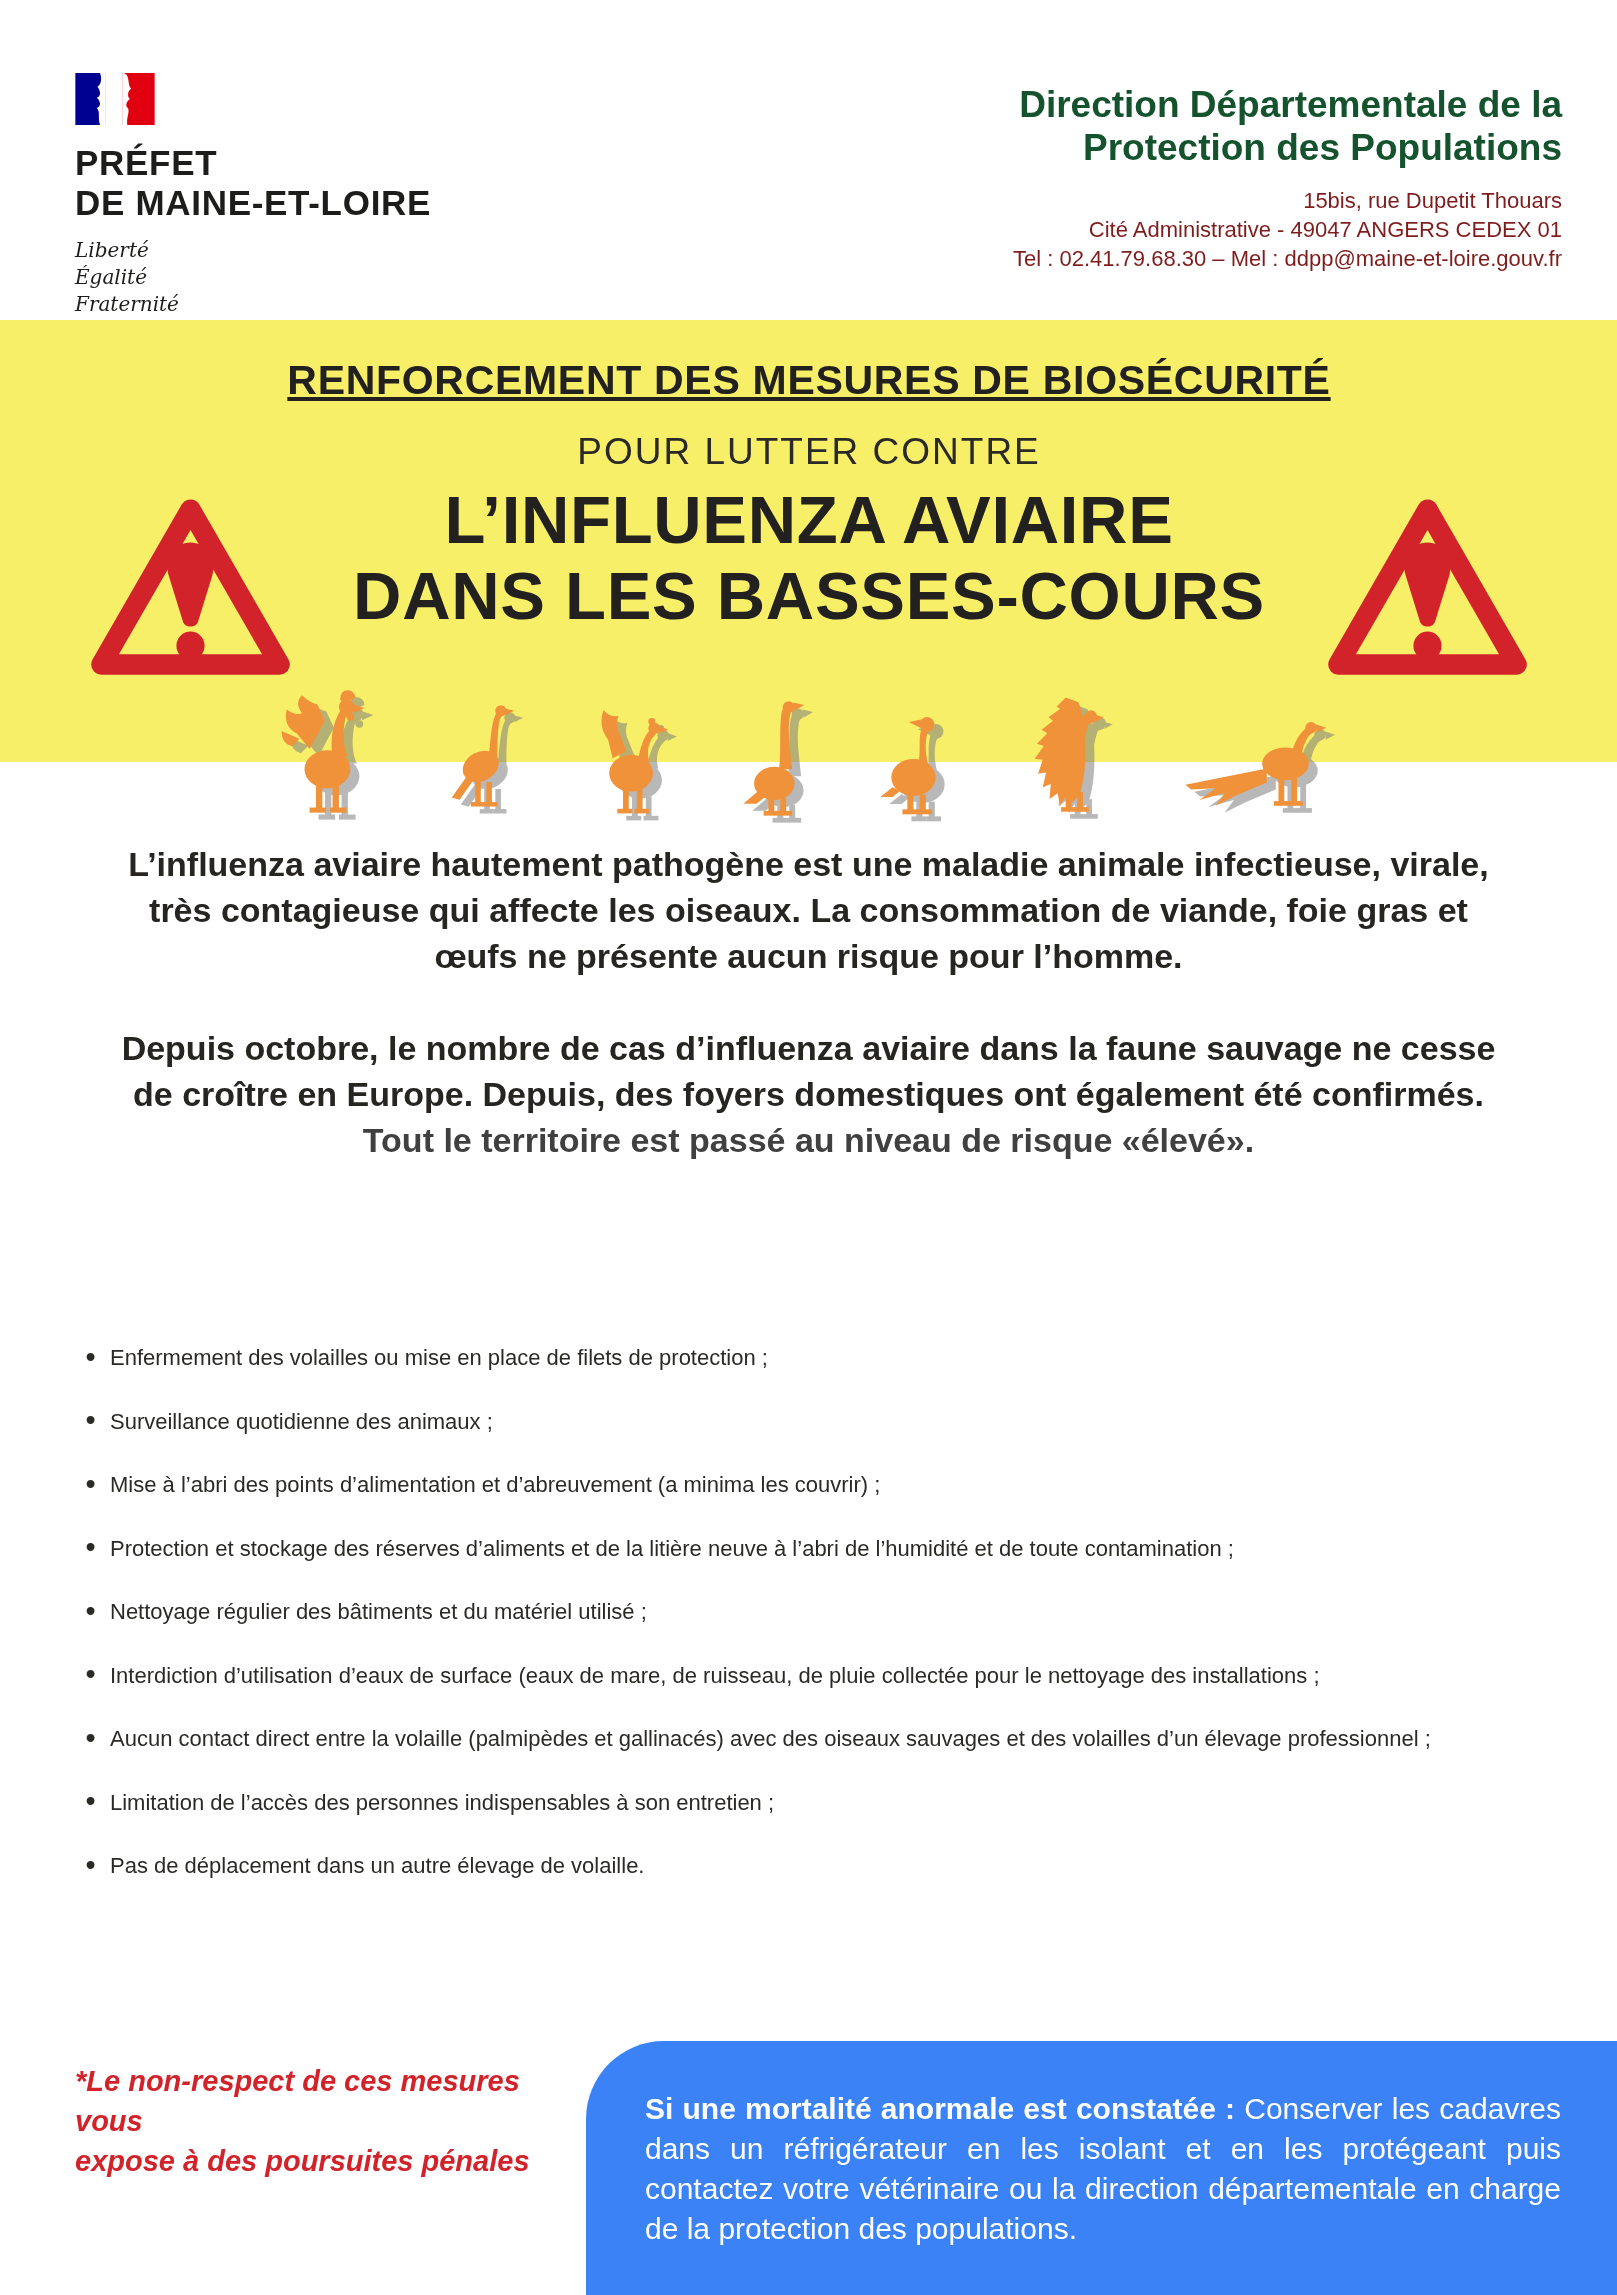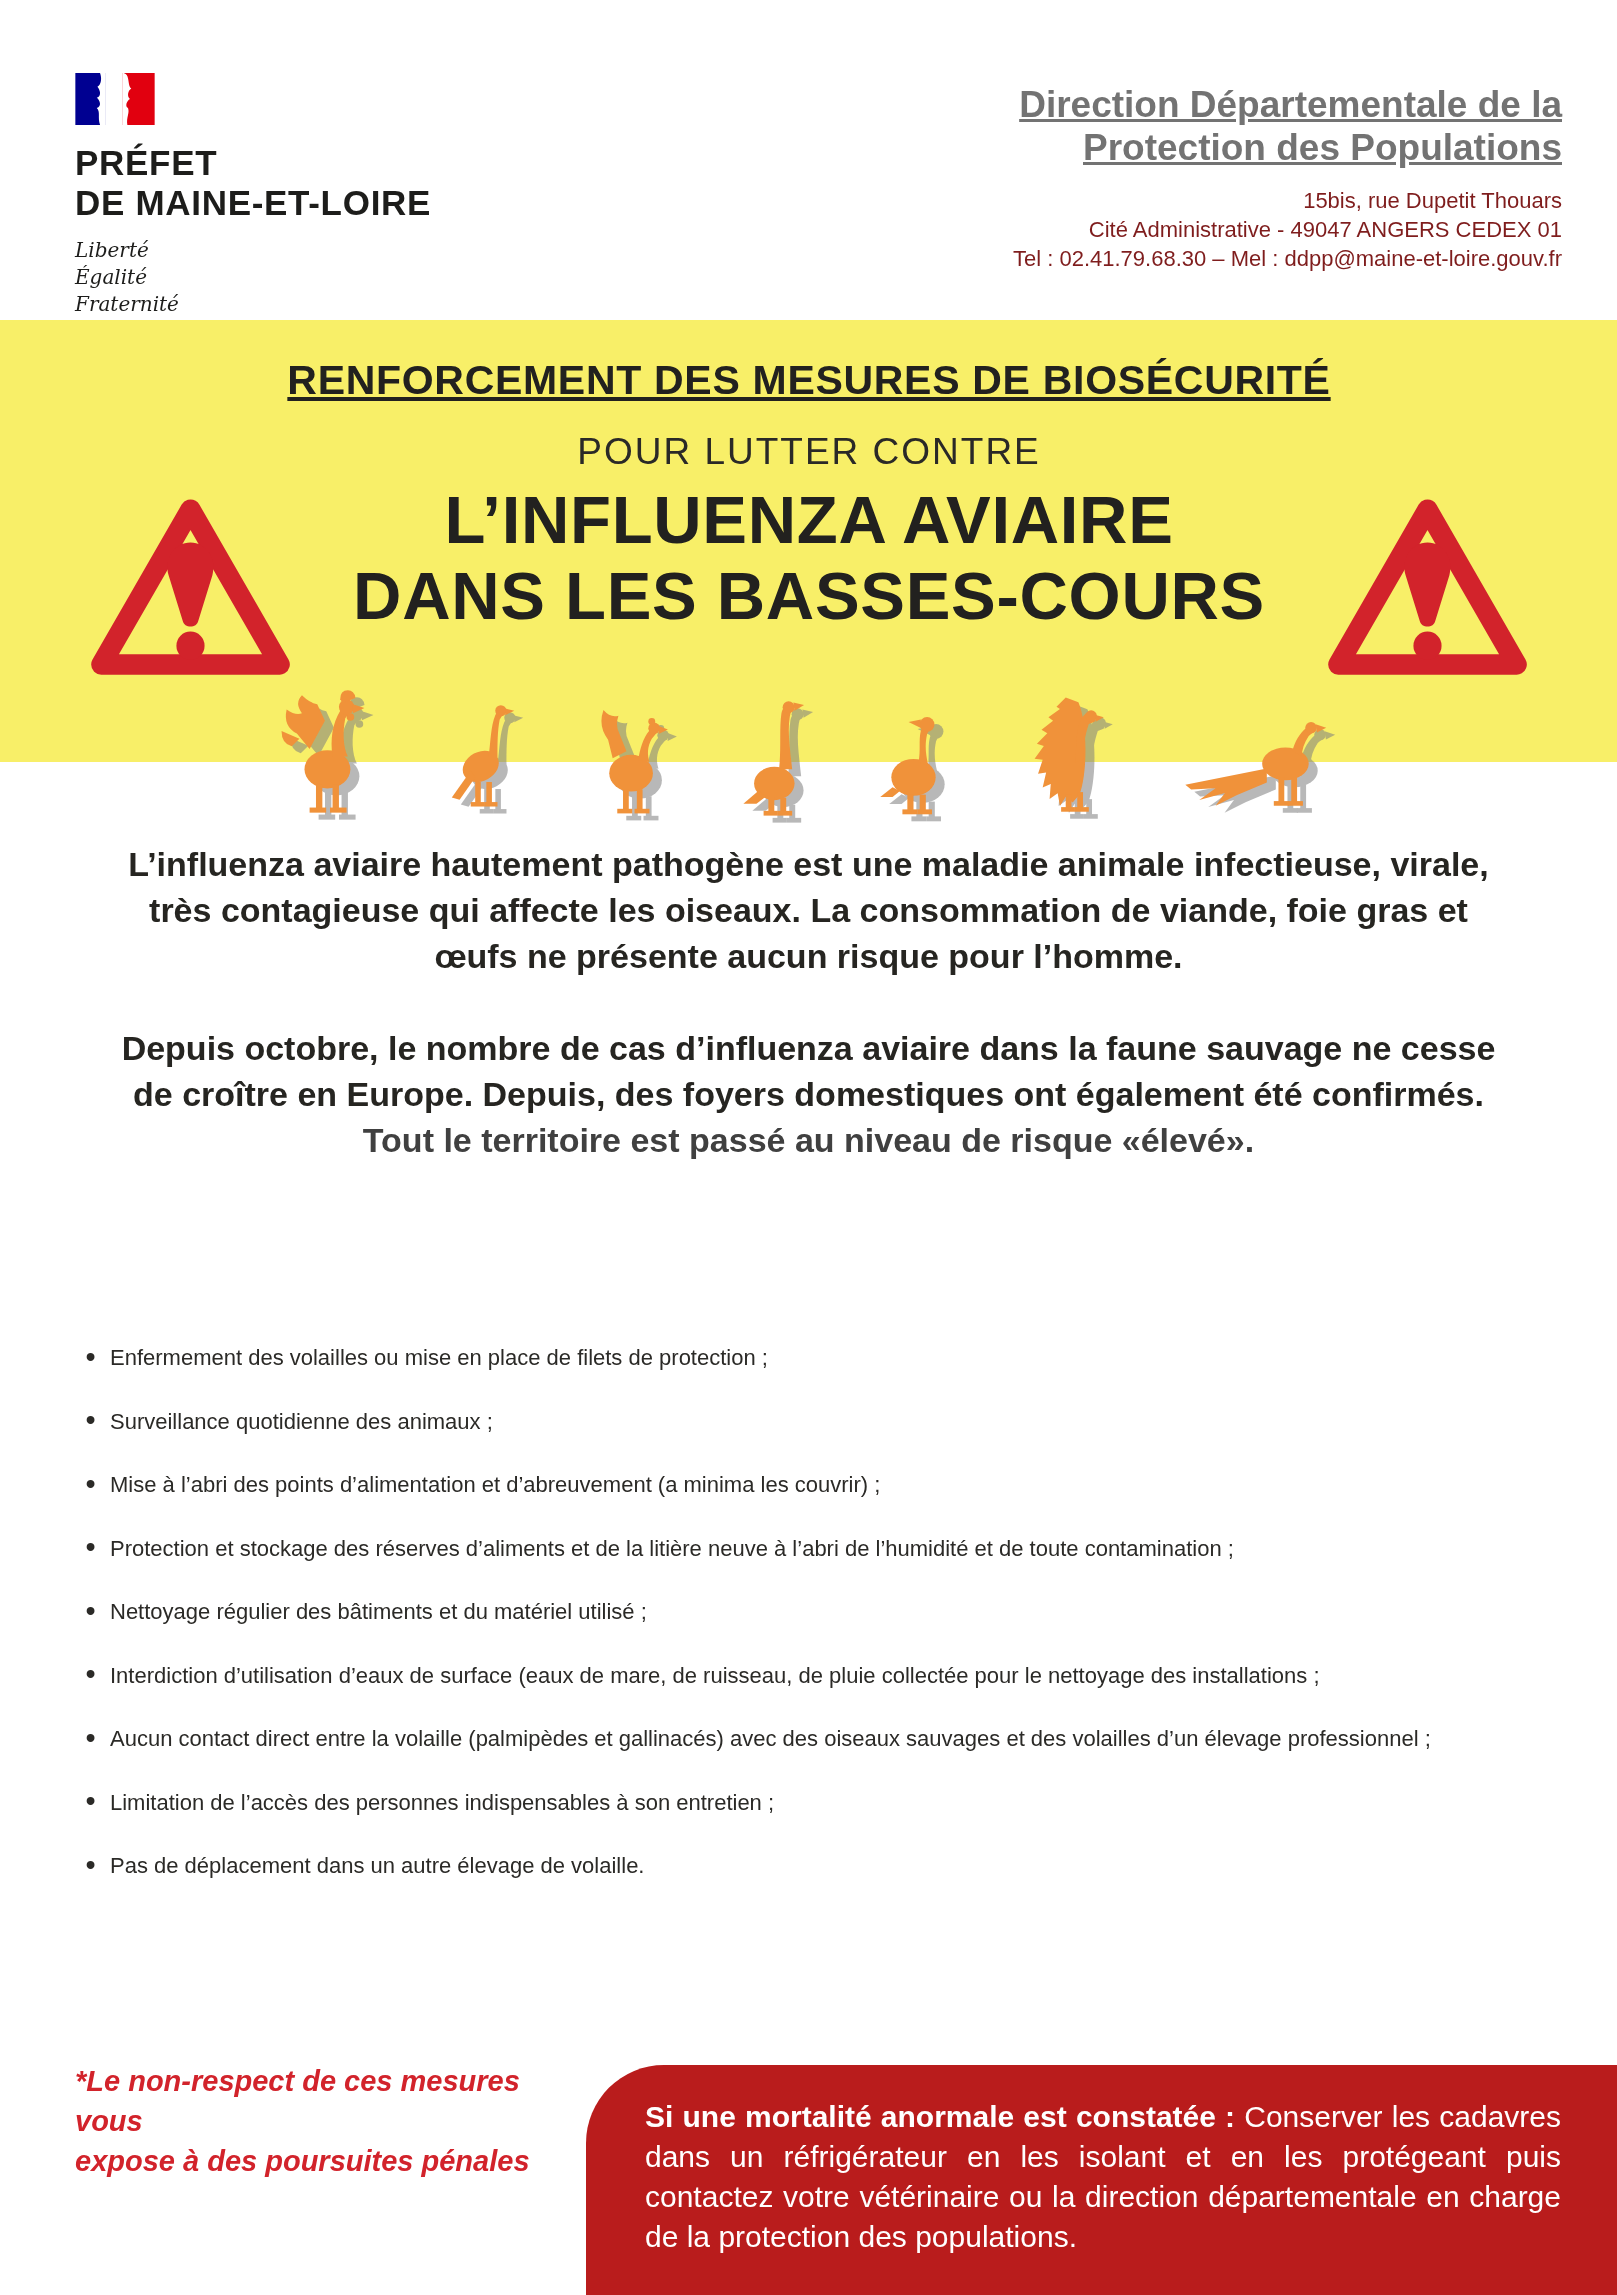--- a/index.html
+++ b/index.html
@@ -8,21 +8,21 @@
     overflow:hidden; font-family:"Liberation Sans", sans-serif; color:#2b2a27;
     margin:0 auto;
   }
   
   .gov-logo{position:absolute; left:75px; top:73px; width:456px;}
   .flag{display:block; margin-bottom:18px;}
   .gov-name{font-size:35px; font-weight:800; line-height:40px; letter-spacing:0.7px; color:#1d1d1b;}
   .motto{margin-top:14.3px; font-family:"DejaVu Serif", serif; font-style:italic;
          font-size:20px; line-height:27px; color:#1d1d1b;}
   .dir-block{position:absolute; top:83px; right:56px; text-align:right;}
-  .dir-title{font-size:37px; font-weight:bold; line-height:43px; color:#737373;text-decoration:underline;}
+  .dir-title{font-size:37px; font-weight:bold; line-height:43px; color:#14532d;}
   .dir-addr{margin-top:17px; font-size:22px; line-height:29px; color:#7f1d1d;}
   
   .banner{position:absolute; left:0; top:320px; width:1618px; height:442px; background:#f8ef68; text-align:center;}
   .banner .t1{padding-top:37px; font-size:41px; font-weight:800; letter-spacing:0.7px; color:#22211f;text-decoration:underline;}
   .banner .t2{margin-top:27px; font-size:37px; font-weight:400; letter-spacing:2px; color:#2a2927;}
   .banner .t3{margin-top:9px; font-size:67px; font-weight:800; line-height:76px; letter-spacing:0.7px; color:#22211f;}
   .banner .t4{font-size:67px; font-weight:700; line-height:76px; letter-spacing:0.7px; color:#22211f;text-align:center;}
   .warn{position:absolute; top:168px; width:219px; height:209px;}
   .warn.left{left:81px;} .warn.right{right:81px;}
   
@@ -40,21 +40,21 @@
   .measures-heading{position:absolute; left:75px; top:1200px; font-size:39px; line-height:53px;
         font-weight:bold; font-variant:small-caps; letter-spacing:0.7px; color:#c4222b;}
   .measures-list{position:absolute; left:83px; top:1337px; width:1461px;
         list-style:none; margin:0; padding:0; font-size:22px; line-height:42px; color:#2b2a27;}
   .measures-list li{position:relative; padding-left:27px; margin-bottom:21.5px;}
   .measures-list li::before{content:"\2022"; position:absolute; left:2.6px; top:-1.3px; font-size:29px; color:#2b2a27;}
   
   .penalty{position:absolute; left:75px; top:2061px; width:509px;
         font-size:29px; line-height:40px; font-style:italic; font-weight:bold; color:#d2232b;}
   .alert-box{position:absolute; left:586px; top:2041px; right:0; bottom:0;
-        background:#b91c1c; border-radius:78px 0 0 0; padding:32px 57px 0 59px; box-sizing:border-box;margin-top:24px;}
+        background:#3b82f6; border-radius:78px 0 0 0; padding:48px 57px 0 59px; box-sizing:border-box;}
   .alert-box p{margin:0; color:#ffffff; font-size:30px; line-height:40px; text-align:justify;}
   .alert-box strong{font-weight:bold;}
 </style>
 </head>
 <body>
 
 <div class="page">
 
   <div class="gov-logo">
     <svg class="flag" width="80" height="52" viewBox="0 0 122 80">

